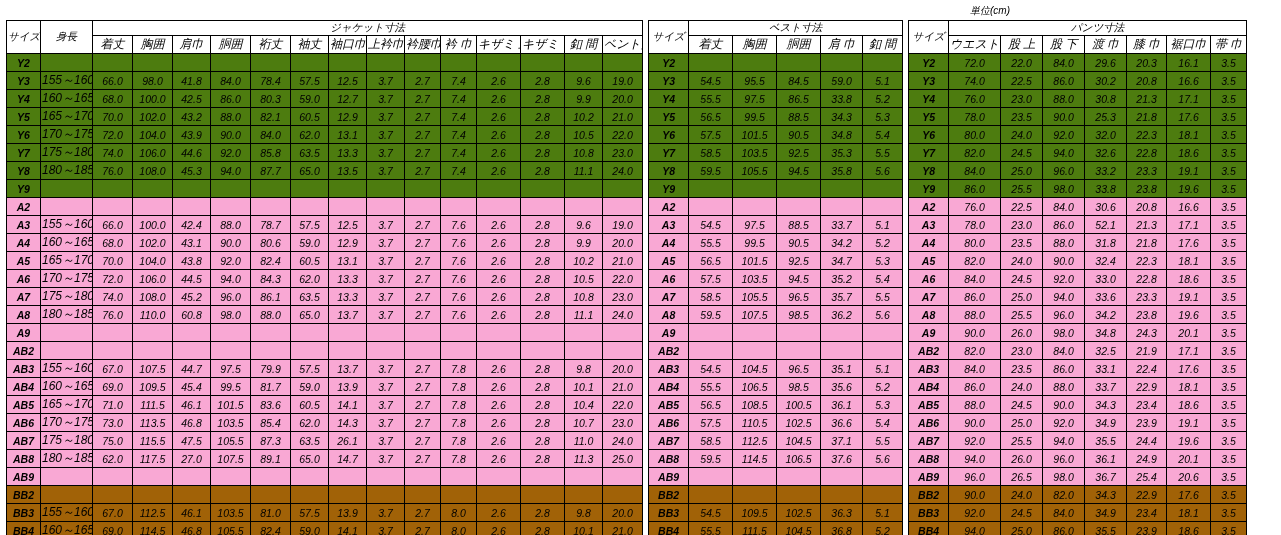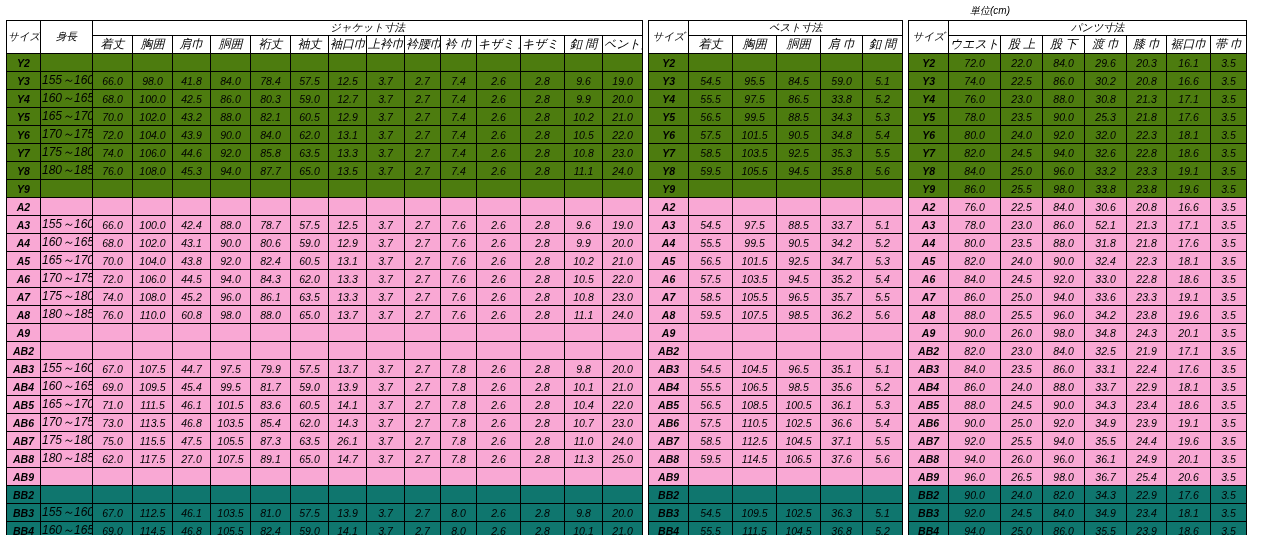--- a/index.html
+++ b/index.html
@@ -24,21 +24,21 @@
     overflow:hidden;
   }
   .hdr-group{font-size:10.5px;height:14px;}
   .hdr-sub{font-size:12px;height:15px;}
   .sizecol{font-weight:bold;font-size:10.5px;}
   .heightcol{font-size:12px;}
   
   .t-y{background:#4d7c0f;}
   .t-a{background:#f9a8d4;}
   .t-ab{background:#f9a8d4;}
-  .t-bb{background:#0f766e;}
+  .t-bb{background:#a16207;}
   .hdr{background:#ffffff;}
   .jacket{width:660px;}
   .vest{width:256px;}
   .pants{width:338px;}
 </style>
 </head>
 <body>
 
 <div class="page">
 

